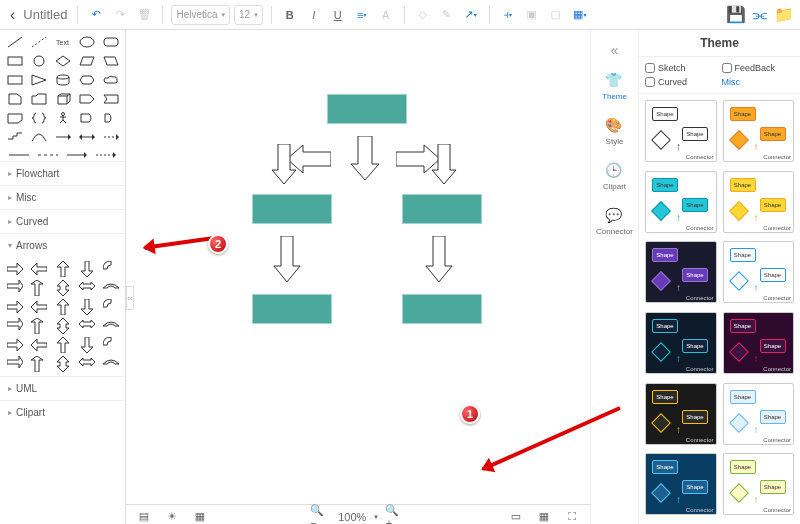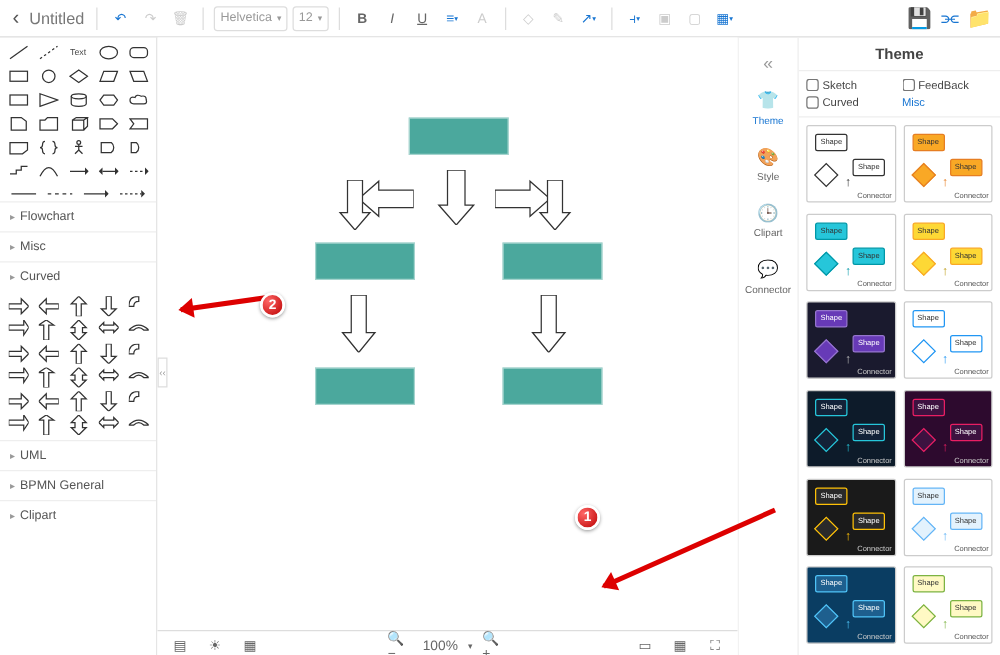--- a/index.html
+++ b/index.html
@@ -265,20 +265,21 @@
           <polygon points="17,1 20,4 17,7" fill="#333"></polygon>
         </svg>
       <svg width="20" height="8">
           <line x1="0" y1="4" x2="17" y2="4" stroke="#333" stroke-dasharray="2"></line>
           <polygon points="17,1 20,4 17,7" fill="#333"></polygon>
         </svg>
     </div>
     <div class="cat">Flowchart</div>
     <div class="cat">Misc</div>
     <div class="cat">Curved</div>
+    <div class="cat open">Arrows</div>
     <div class="arrow-grid">
     <div class="shape-cell">
           <svg width="16" height="16">
             <path d="M0,6 L10,6 L10,2 L16,8 L10,14 L10,10 L0,10 Z" fill="none" stroke="#333"></path>
           </svg>
         </div>
         <div class="shape-cell">
           <svg width="16" height="16">
             <path d="M16,6 L6,6 L6,2 L0,8 L6,14 L6,10 L16,10 Z" fill="none" stroke="#333"></path>
           </svg>
@@ -418,21 +419,20 @@
             <path d="M0,6 L4,2 L4,4 L12,4 L12,2 L16,6 L12,10 L12,8 L4,8 L4,10 Z" fill="none" stroke="#333"></path>
           </svg>
         </div>
         <div class="shape-cell">
           <svg width="16" height="16">
             <path d="M0,8 Q8,0 16,8 L12,8 Q8,4 4,8 Z" fill="none" stroke="#333"></path>
           </svg>
         </div>
       </div>
     <div class="cat">UML</div>
-    <div class="cat">BPMN General</div>
     <div class="cat">Clipart</div>
   </div>
 
   <div style="flex:1;position:relative;background:#fff">
     <div class="canvas-area">
       <div class="collapse-left">‹‹</div>
 
       <div class="node" style="left:195px;top:58px"></div>
       <div class="node" style="left:120px;top:158px"></div>
       <div class="node" style="left:270px;top:158px"></div>

